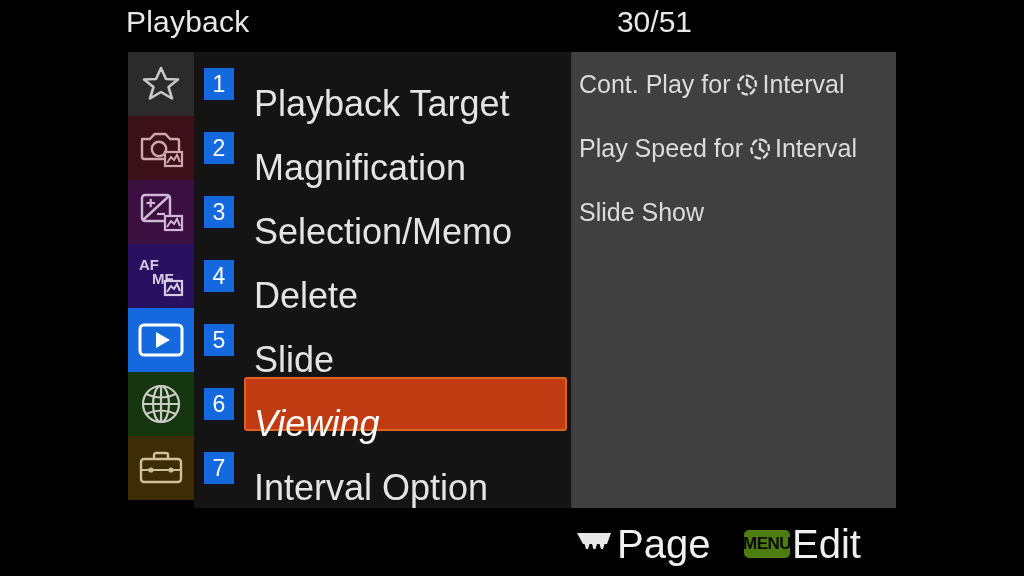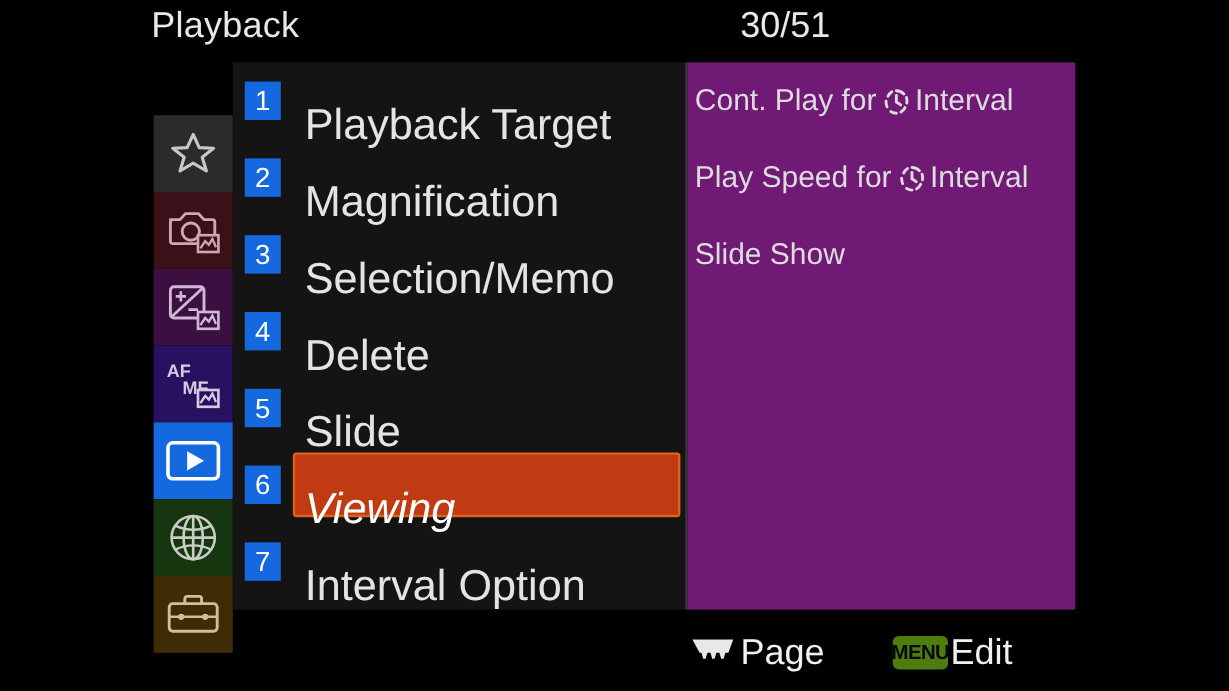--- a/index.html
+++ b/index.html
@@ -42,21 +42,20 @@
     color: #e8e8e8;
     line-height: 40px;
   }
 
   
   #sidebar {
     position: absolute;
     left: 128px; top: 52px;
     width: 66px;
     height: 456px;
-    margin-top: 44px;
   }
   .side-item {
     position: relative;
     width: 66px;
     height: 64px;
     display: flex;
     align-items: center;
     justify-content: center;
     box-sizing: border-box;
   }
@@ -120,21 +119,21 @@
     color: #ffffff;
     font-style: italic;
   }
 
   
   #detail-panel {
     position: absolute;
     left: 573px; top: 52px;
     width: 323px;
     height: 456px;
-    background: #701a75;
+    background: #404040;
   }
   #panel-divider {
     position: absolute;
     left: 571px; top: 52px;
     width: 2px; height: 456px;
     background: #3a3a3a;
   }
   .detail-row {
     position: relative;
     height: 64px;
@@ -165,21 +164,21 @@
   }
   .guide {
     position: absolute;
     display: flex;
     align-items: center;
     height: 52px;
   }
   #guide-page { left: 574px; }
   #guide-close { left: 744px; }
   .guide-label {
-    font-size: 30px;
+    font-size: 40px;
     color: #f0f0f0;
     line-height: 36px;
   }
   .menu-chip {
     display: inline-flex;
     align-items: center;
     justify-content: center;
     width: 46px;
     height: 28px;
     background: #4d7c0f;

